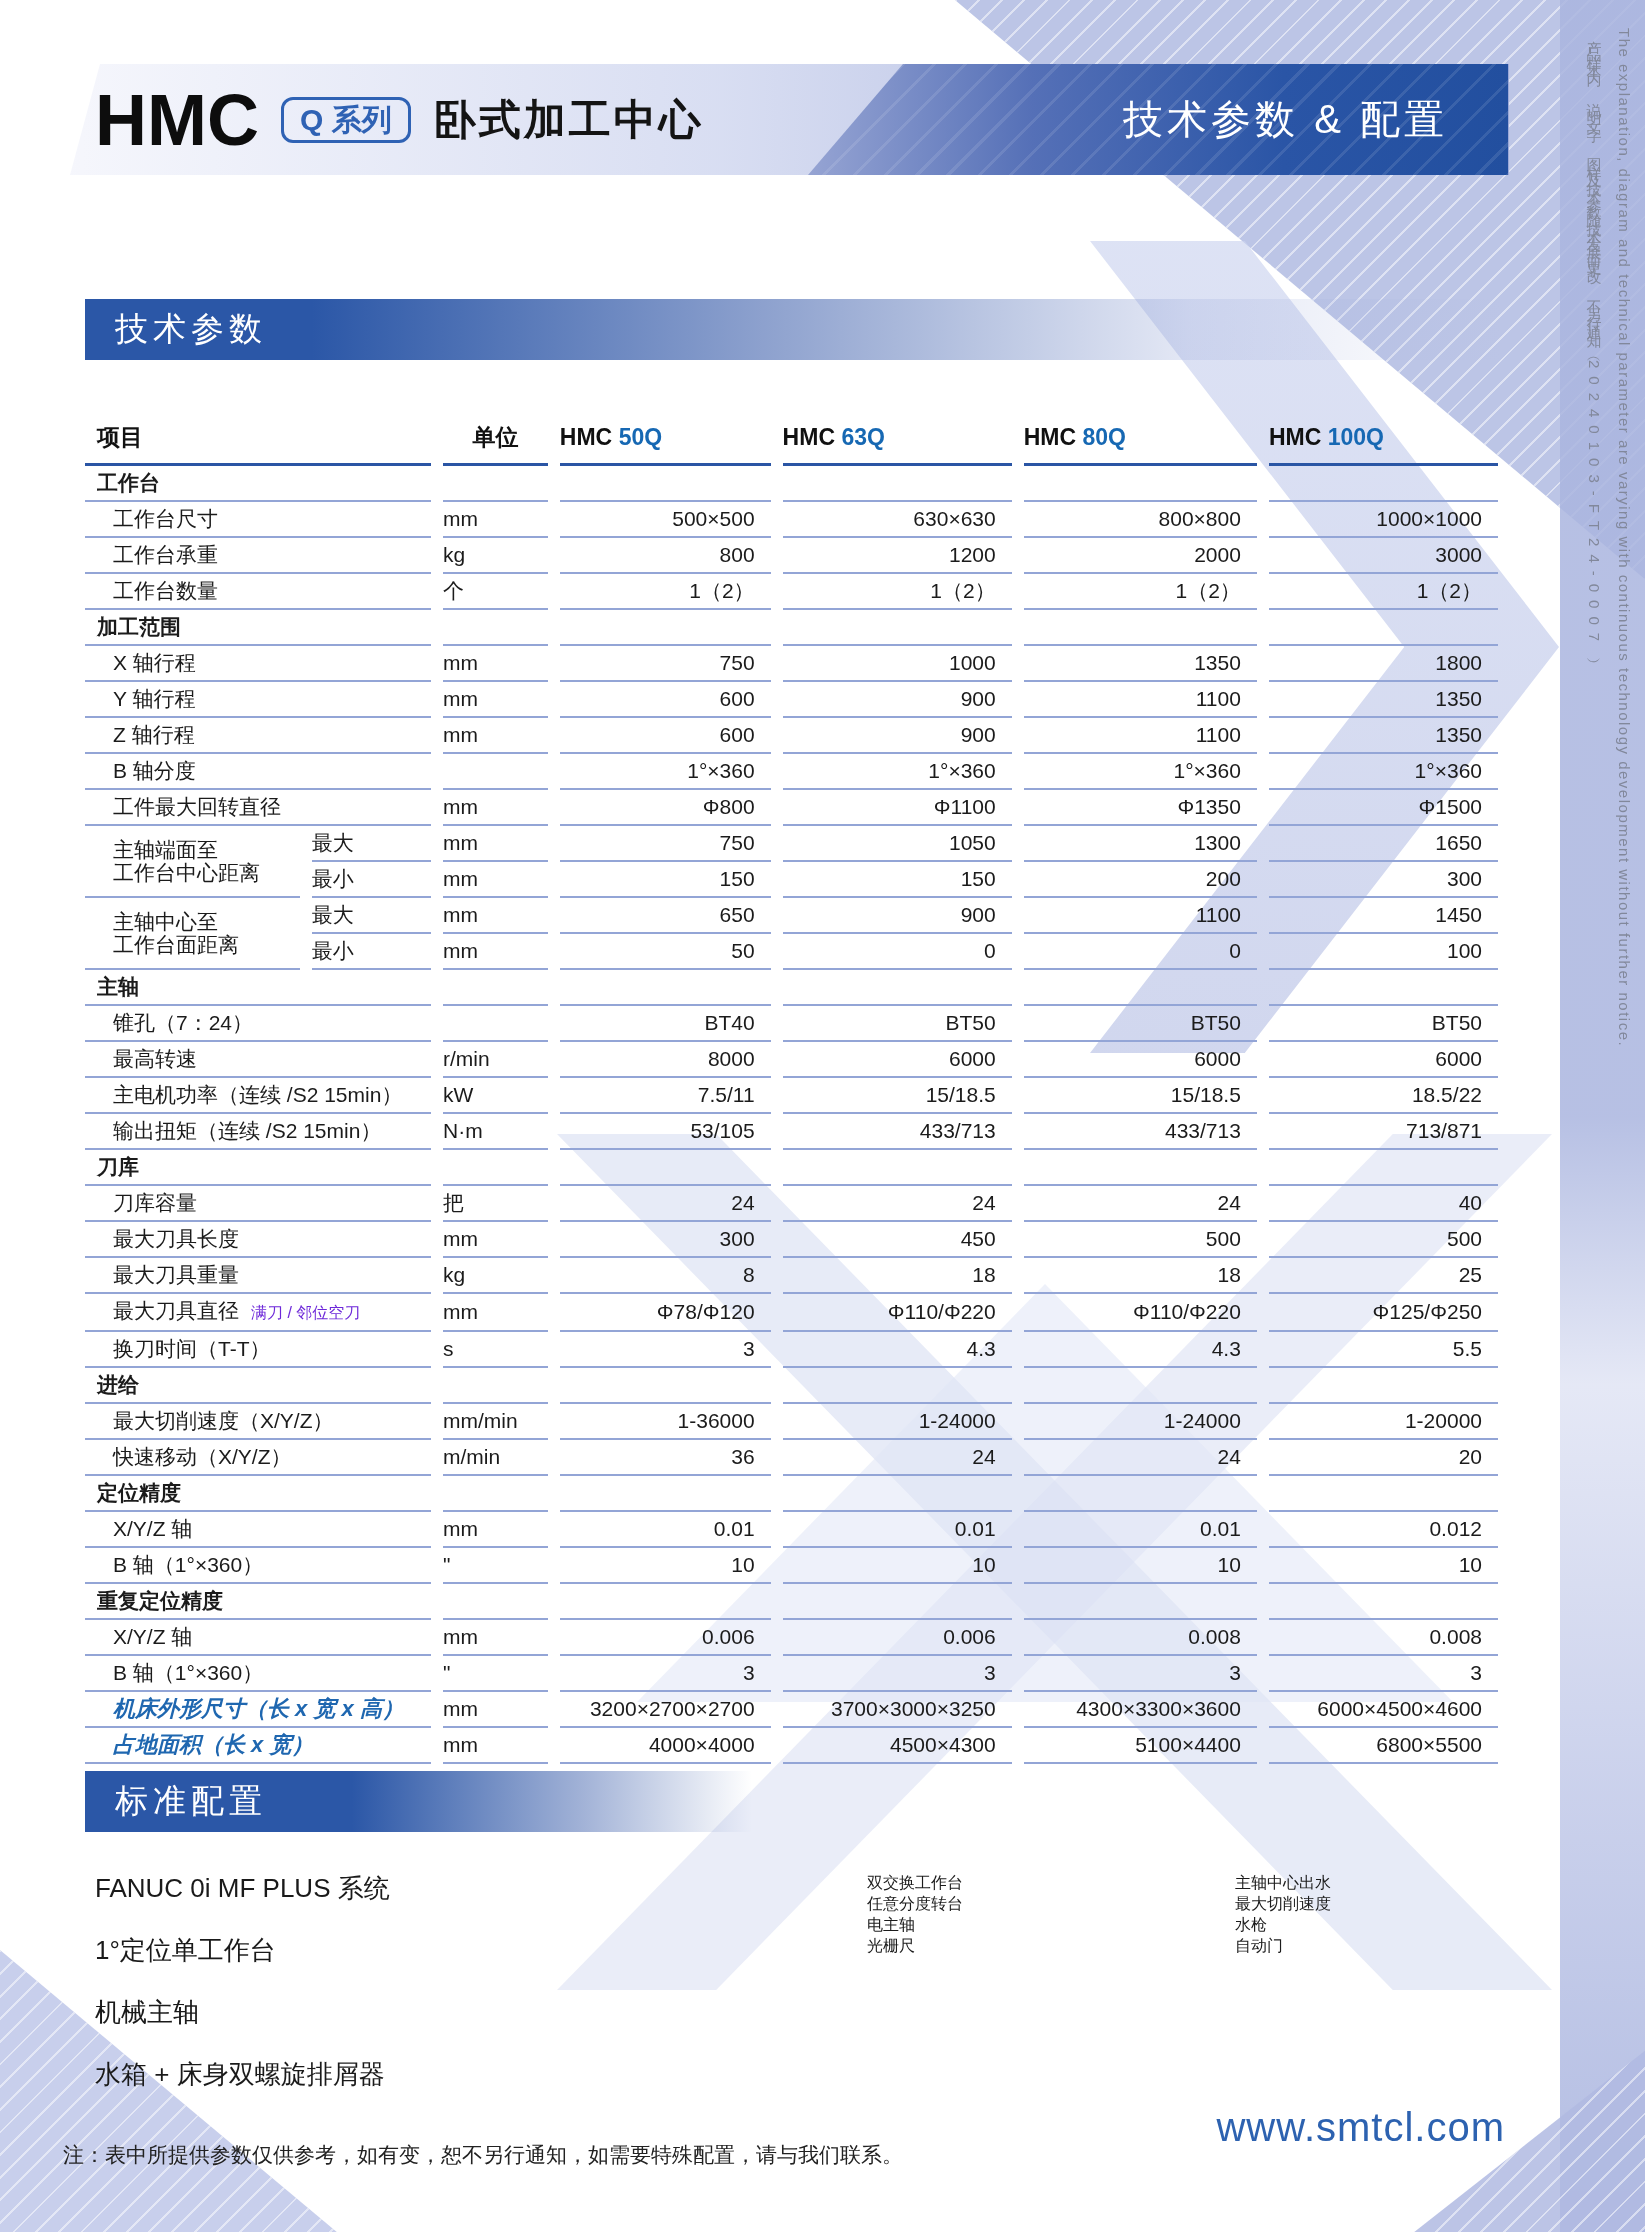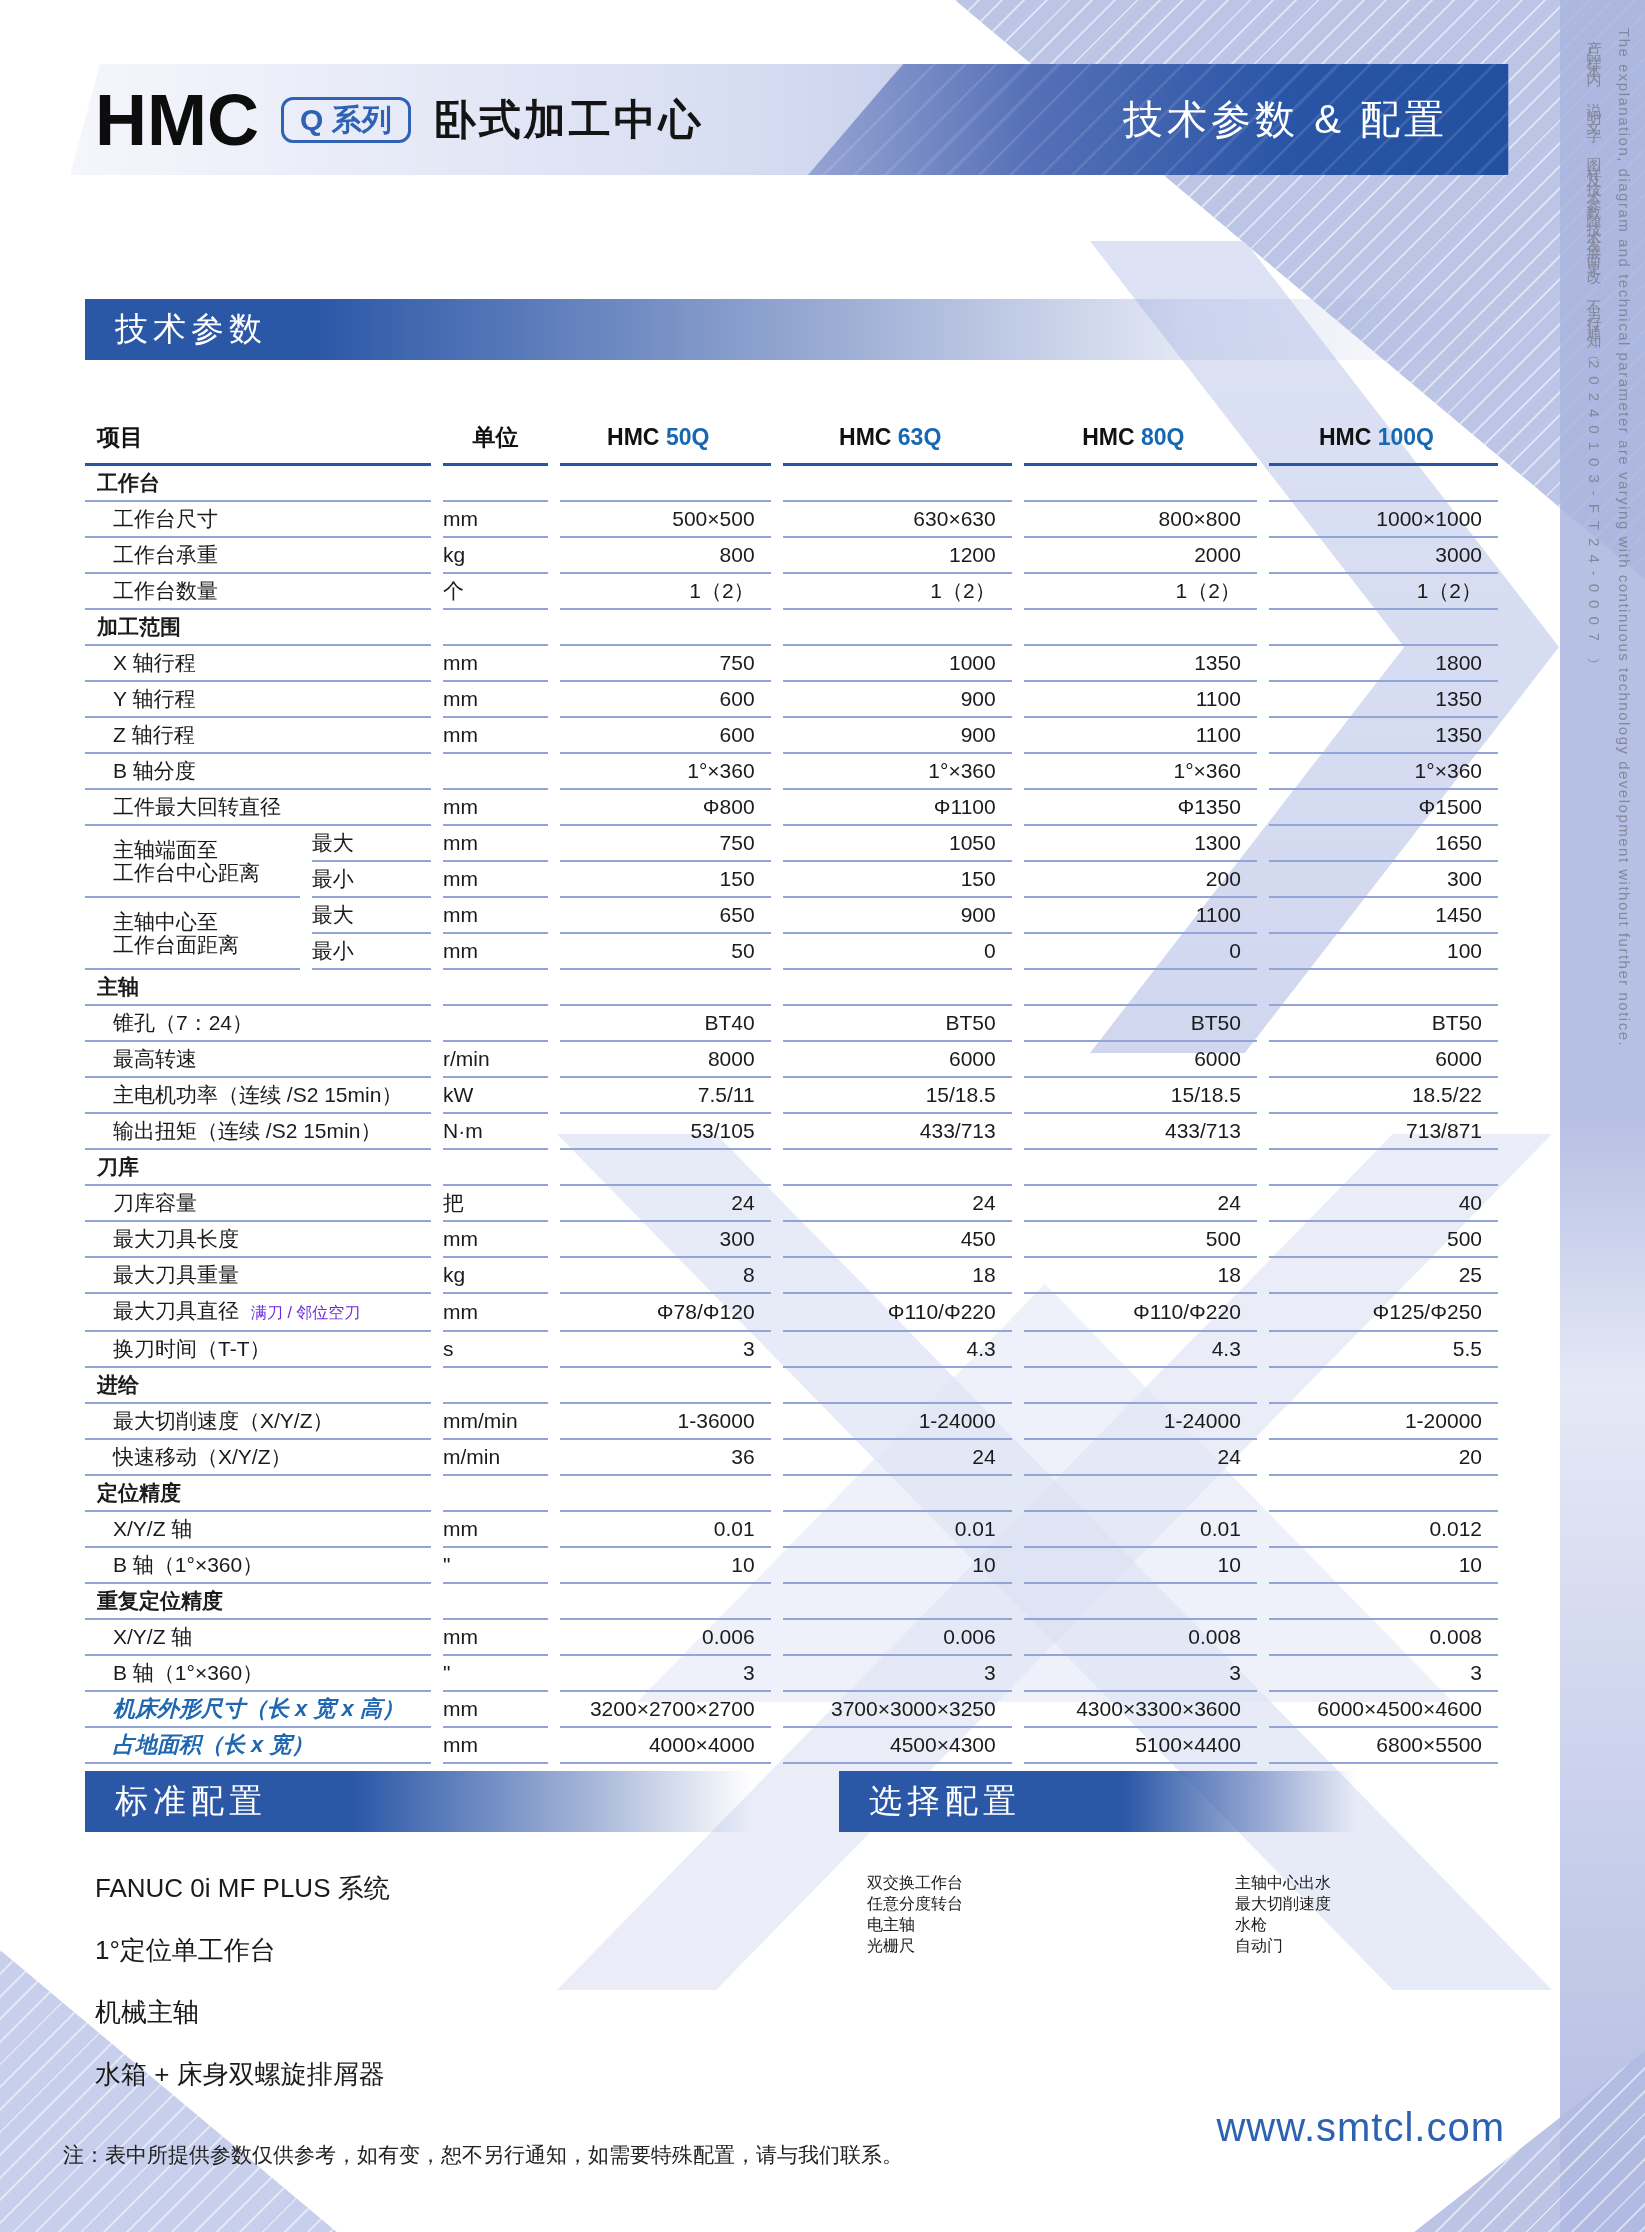--- a/index.html
+++ b/index.html
@@ -53,21 +53,21 @@
     background:linear-gradient(90deg, #2b57a7 0%, #2b57a7 40%, rgba(72,104,176,.5) 75%, rgba(170,182,224,0) 100%);}
   .bar-opt{left:839px; top:1771px; width:517px;
     background:linear-gradient(90deg, #2b57a7 0%, #2b57a7 55%, rgba(72,104,176,.5) 82%, rgba(170,182,224,0) 100%);}
   
   table.spec{position:absolute; left:73px; top:416px; width:1437px;
     border-collapse:separate; border-spacing:12px 0; table-layout:fixed; z-index:2;}
   table.spec th, table.spec td{border-bottom:2px solid #93a5d6; vertical-align:middle;}
   table.spec th{border-bottom:3px solid #2a55a4; padding:6px 0 10px; font-size:23px; font-weight:700; color:#111;}
   .th-item{text-align:left; padding-left:12px !important;}
   .th-unit{text-align:center;}
-  .th-model{text-align:center; padding-right:14px !important;}
+  .th-model{text-align:left; padding-right:14px !important;}
   .m-code{color:#1668b3;}
   table.spec td{padding:5px 0 6px; font-size:21px; line-height:23px; color:#1b1b1b;}
   .td-sec{color:#1f67b0; font-weight:700; font-size:22px; text-align:left; padding-left:12px !important;}
   .td-label{text-align:left; padding-left:28px !important; white-space:nowrap;}
   .lbl-sub{font-size:16px; margin-left:12px; color:#6d28d9;}
   .td-sub{text-align:left; font-size:21px;}
   .td-unit{text-align:left; font-size:21px;}
   .td-val{text-align:right; padding-right:16px !important; font-size:22px;}
   .group-label .lbl-line{white-space:nowrap;}
   .strong-row td{border-bottom:3px solid #5f7ec0;}
@@ -438,23 +438,20 @@
   <div class="bar bar-std">
     <span>标准配置</span>
   </div>
   <ul class="cfg-list std-list">
       <li class="cfg-item">FANUC 0i MF PLUS 系统</li>
       <li class="cfg-item">1°定位单工作台</li>
       <li class="cfg-item">机械主轴</li>
       <li class="cfg-item">水箱 + 床身双螺旋排屑器</li>
     </ul>
 
-  <div class="bar bar-opt">
-    <span>选择配置</span>
-  </div>
   <div class="opt-wrap">
     <ul class="opt-col1">
         <li class="cfg-item">双交换工作台</li>
         <li class="cfg-item">任意分度转台</li>
         <li class="cfg-item">电主轴</li>
         <li class="cfg-item">光栅尺</li>
       </ul>
     <ul class="opt-col2">
         <li class="cfg-item">主轴中心出水</li>
         <li class="cfg-item">最大切削速度</li>

